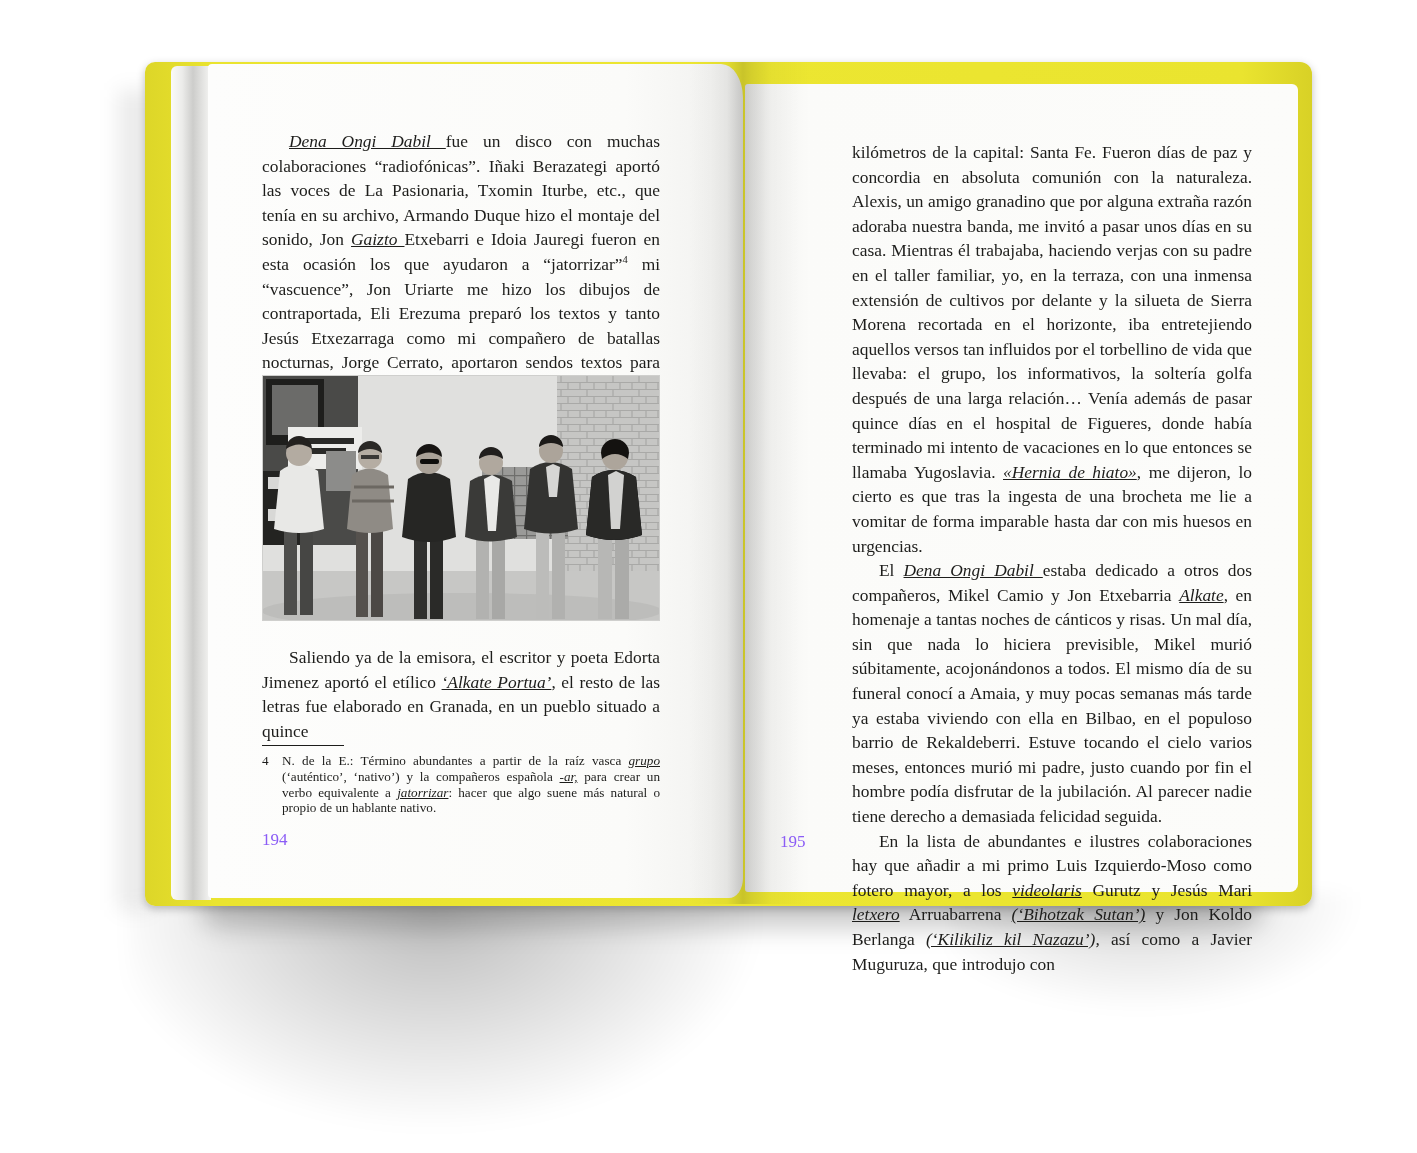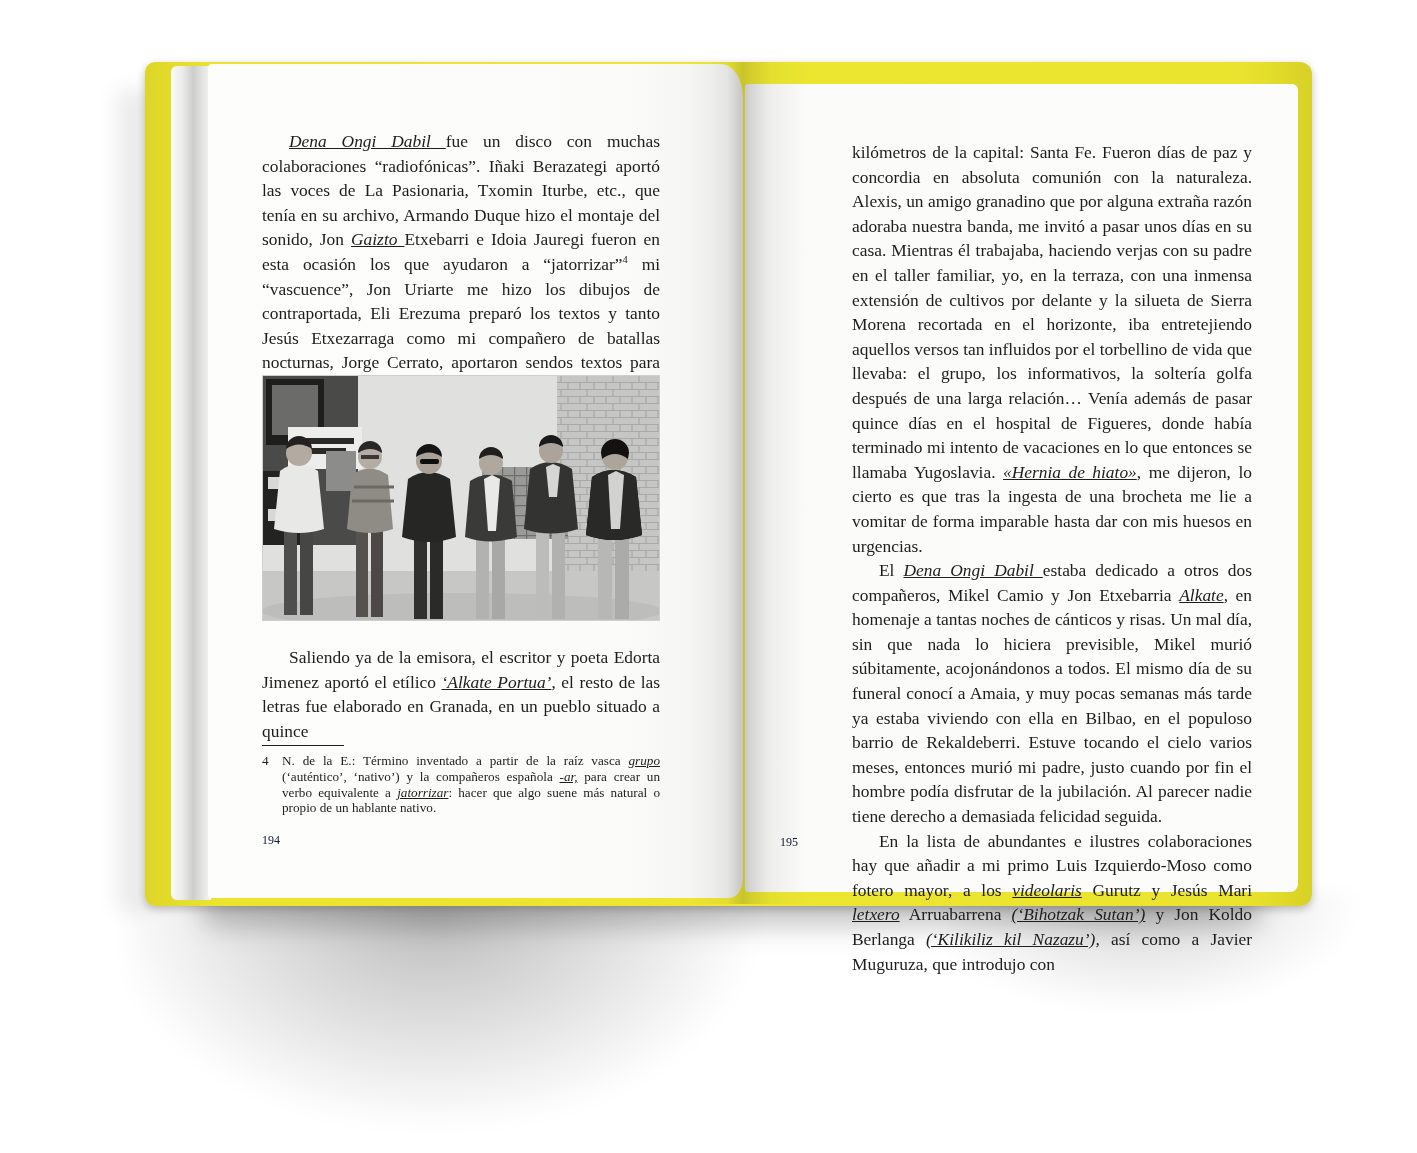--- a/index.html
+++ b/index.html
@@ -47,21 +47,21 @@
   sup{font-size:10.5px;line-height:0;vertical-align:super;}
   .lp-para1{left:262px;top:129px;width:398px;}
   .photo-box{left:262px;top:375px;width:398px;height:246px;background:#dcdcda;overflow:hidden;}
   .photo-box svg{display:block;}
   .lp-para2{left:262px;top:645px;width:398px;}
   .fnrule{left:262px;top:745px;width:82px;height:0;border-top:1.6px solid #1d1d1b;}
   .footnote{left:262px;top:753px;width:398px;display:flex;
     color:#1d1d1b;font-size:13.2px;line-height:15.8px;text-align:justify;}
   .fn-marker{flex:0 0 20px;}
   .fn-body{flex:1;}
-  .pagenum{color:#0f172a;font-size:12px;line-height:14px;}
+  .pagenum{color:#8b5cf6;font-size:17px;line-height:14px;}
   .pn-left{left:262px;top:833px;width:60px;text-align:left;}
   .pn-right{left:780px;top:835px;width:400px;text-align:left;}
   .rp-text{left:816px;top:140px;width:400px;margin-left:36px;}
 </style>
 </head>
 <body>
 
 <div class="abs shadow-spine"></div>
 <div class="abs shadow-contact"></div>
 <div class="abs shadow-left"></div>
@@ -165,21 +165,21 @@
     <rect x="0" y="0" width="398" height="246" fill="none" stroke="#cfcfcd" stroke-width="2"></rect>
   </svg>
 </div>
 
 <p class="abs page-text para indent lp-para2"><span>Saliendo ya de la emisora, el escritor y poeta Edorta Jimenez aportó el etílico </span><span class="it">‘Alkate Portua’</span><span>, el resto de las letras fue elaborado en Granada, en un pueblo situado a quince</span></p>
 
 <div class="abs fnrule"></div>
 
 <div class="abs footnote">
   <span class="fn-marker">4</span>
-  <span class="fn-body"><span>N. de la E.: Término inventado a partir de la raíz vasca </span><span class="it">grupo</span><span> (‘auténtico’, ‘nativo’) y la compañeros española </span><span class="it">-ar,</span><span> para crear un verbo equivalente a </span><span class="it">jatorrizar</span><span>: hacer que algo suene más natural o propio de un hablante nativo.</span></span>
+  <span class="fn-body"><span>N. de la E.: Término abundantes a partir de la raíz vasca </span><span class="it">grupo</span><span> (‘auténtico’, ‘nativo’) y la compañeros española </span><span class="it">-ar,</span><span> para crear un verbo equivalente a </span><span class="it">jatorrizar</span><span>: hacer que algo suene más natural o propio de un hablante nativo.</span></span>
 </div>
 
 <div class="abs pagenum pn-left">194</div>
 
 <div class="abs page-text rp-text">
   <p class="para"><span>kilómetros de la capital: Santa Fe. Fueron días de paz y concordia en absoluta comunión con la naturaleza. Alexis, un amigo granadino que por alguna extraña razón adoraba nuestra banda, me invitó a pasar unos días en su casa. Mientras él trabajaba, haciendo verjas con su padre en el taller familiar, yo, en la terraza, con una inmensa extensión de cultivos por delante y la silueta de Sierra Morena recortada en el horizonte, iba entretejiendo aquellos versos tan influidos por el torbellino de vida que llevaba: el grupo, los informativos, la soltería golfa después de una larga relación… Venía además de pasar quince días en el hospital de Figueres, donde había terminado mi intento de vacaciones en lo que entonces se llamaba Yugoslavia. </span><span class="it">«Hernia de hiato»</span><span>, me dijeron, lo cierto es que tras la ingesta de una brocheta me lie a vomitar de forma imparable hasta dar con mis huesos en urgencias.</span></p>
   <p class="para indent"><span>El </span><span class="it">Dena Ongi Dabil </span><span>estaba dedicado a otros dos compañeros, Mikel Camio y Jon Etxebarria </span><span class="it">Alkate</span><span>, en homenaje a tantas noches de cánticos y risas. Un mal día, sin que nada lo hiciera previsible, Mikel murió súbitamente, acojonándonos a todos. El mismo día de su funeral conocí a Amaia, y muy pocas semanas más tarde ya estaba viviendo con ella en Bilbao, en el populoso barrio de Rekaldeberri. Estuve tocando el cielo varios meses, entonces murió mi padre, justo cuando por fin el hombre podía disfrutar de la jubilación. Al parecer nadie tiene derecho a demasiada felicidad seguida.</span></p>
   <p class="para indent"><span>En la lista de abundantes e ilustres colaboraciones hay que añadir a mi primo Luis Izquierdo-Moso como fotero mayor, a los </span><span class="it">videolaris</span><span> Gurutz y Jesús Mari </span><span class="it">letxero</span><span> Arruabarrena </span><span class="it">(‘Bihotzak Sutan’)</span><span> y Jon Koldo Berlanga </span><span class="it">(‘Kilikiliz kil Nazazu’),</span><span> así como a Javier Muguruza, que introdujo con</span></p>
 </div>
 

